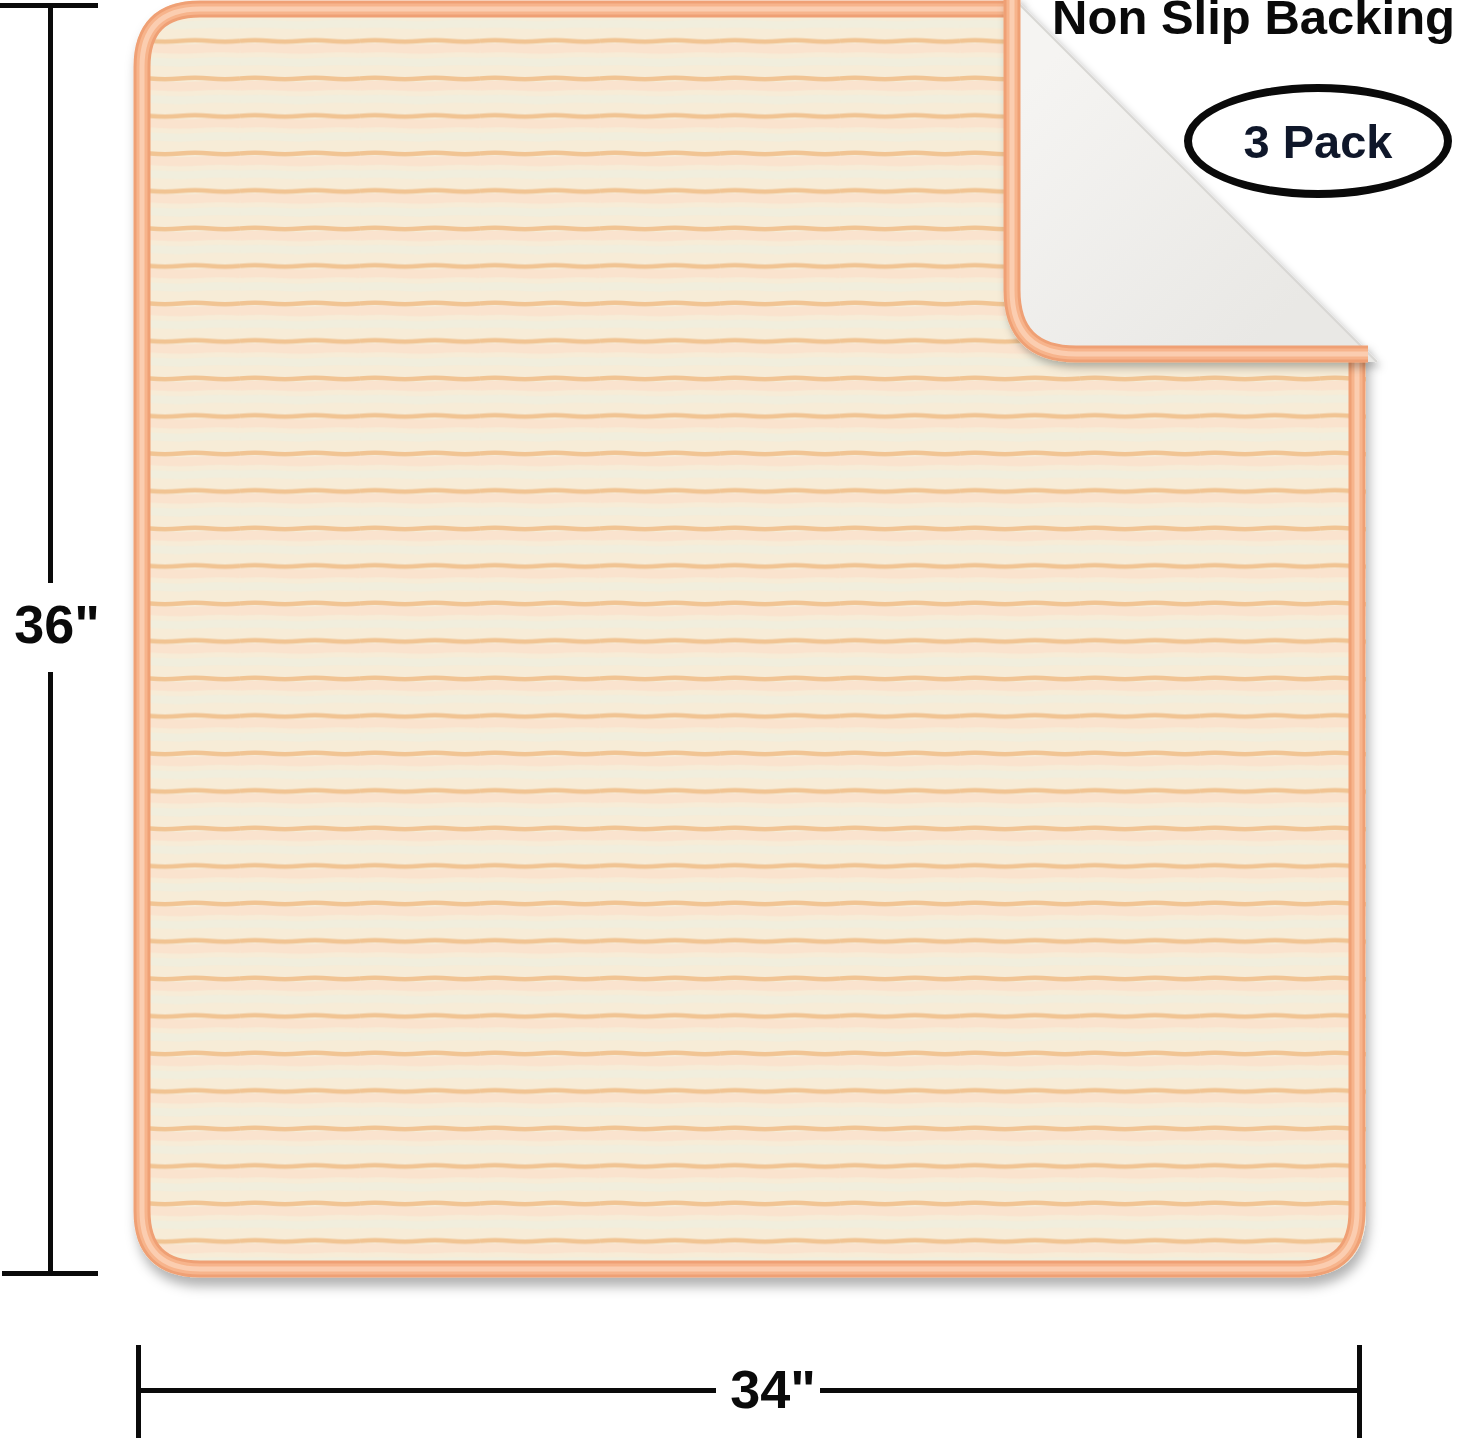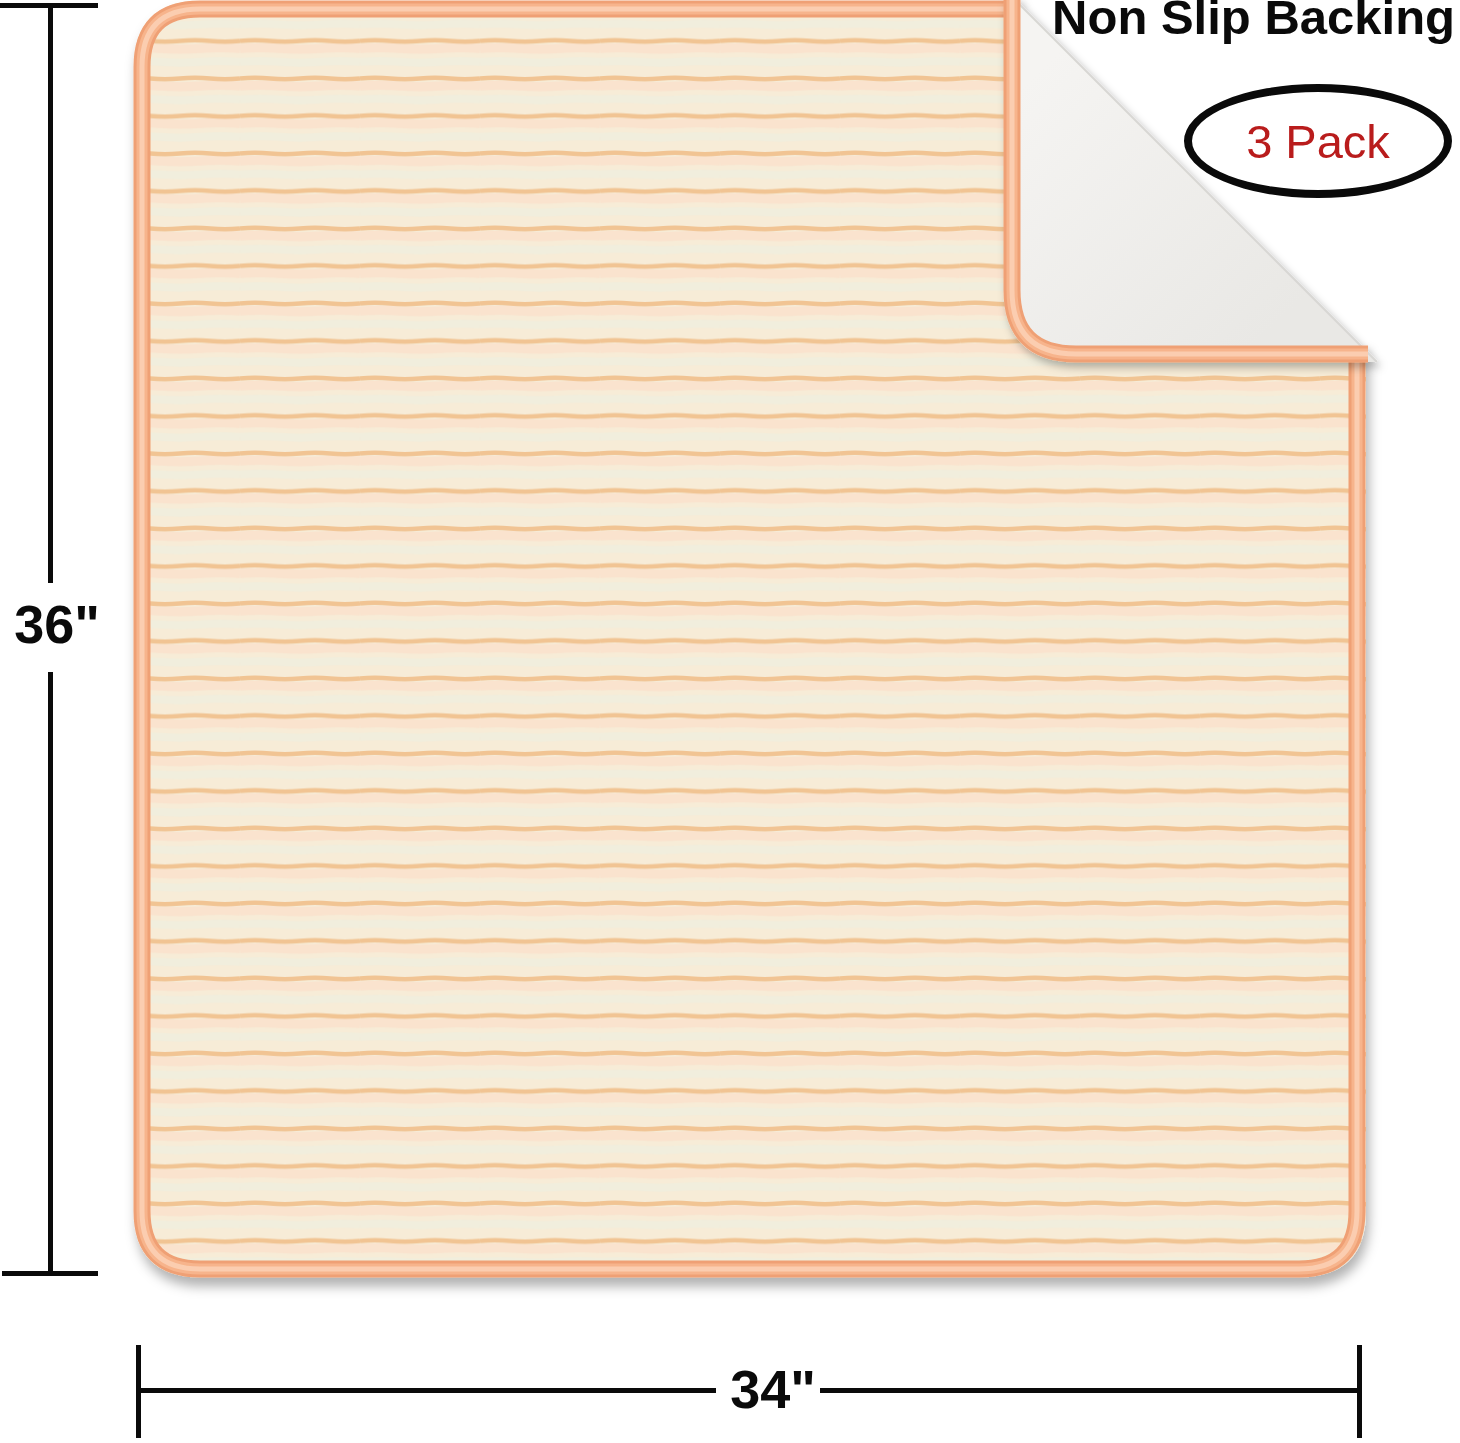--- a/index.html
+++ b/index.html
@@ -34,23 +34,23 @@
   .badge{
     position:absolute;
     left:1184px;top:84px;
     width:268px;height:114px;
     border:8px solid #0a0a0a;
     border-radius:50%;
     box-sizing:border-box;
     display:flex;align-items:center;justify-content:center;
   }
   .badge-text{
-    color:#b91c1c;
+    color:#0f172a;
     font-size:47px;
-    font-weight:400;
+    font-weight:700;
     line-height:1;
     white-space:nowrap;
   }
 </style>
 </head>
 <body>
 
 <div class="canvas">
 
   <svg class="pad-svg" width="1460" height="1443" viewBox="0 0 1460 1443">

